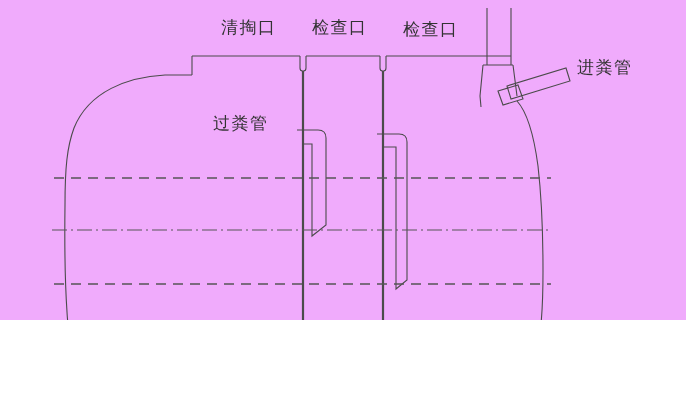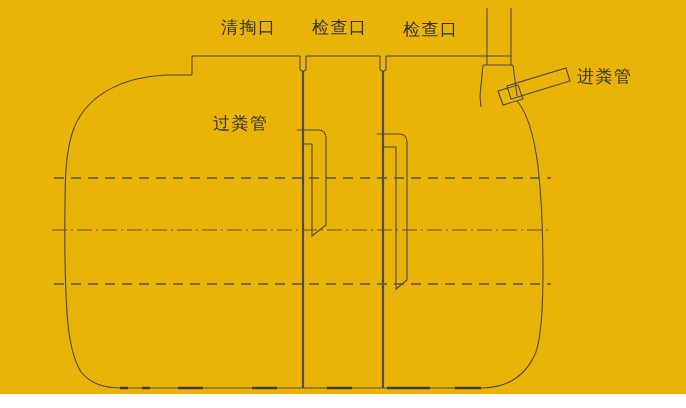--- a/index.html
+++ b/index.html
@@ -4,22 +4,22 @@
 <style>
   html, body {
     margin: 0;
     padding: 0;
     background: #ffffff;
     font-family: "DejaVu Sans", sans-serif;
   }
   .canvas {
     position: relative;
     width: 686px;
-    height: 394px;
-    background: #eab308;
+    height: 320px;
+    background: #f0abfc;
     overflow: hidden;
   }
   svg { position: absolute; left: 0; top: 0; }
   .thin  { fill: none; stroke: #4b4b4b; stroke-width: 1.1; }
   .thick { fill: none; stroke: #4b4b4b; stroke-width: 2.2; }
   .accent{ fill: none; stroke: #3c3c3c; stroke-width: 2.4; }
   .dashed  { fill: none; stroke: #565656; stroke-width: 1.3; stroke-dasharray: 10 7; }
   .dashdot { fill: none; stroke: #565656; stroke-width: 1.2; stroke-dasharray: 15 4 2 4; }
   .lbl {
     position: absolute;
@@ -82,14 +82,14 @@
   </svg>
 
   <div class="lbl" style="left:221px; top:19px;">清掏口</div>
 
   <div class="lbl" style="left:312px; top:19px;">检查口</div>
 
   <div class="lbl" style="left:403px; top:21px;">检查口</div>
 
   <div class="lbl" style="left:213px; top:115px;">过粪管</div>
 
-  <div class="lbl" style="left:577px; top:68px;">进粪管</div>
+  <div class="lbl" style="left:577px; top:59px;">进粪管</div>
 </div>
 
 </body></html>

